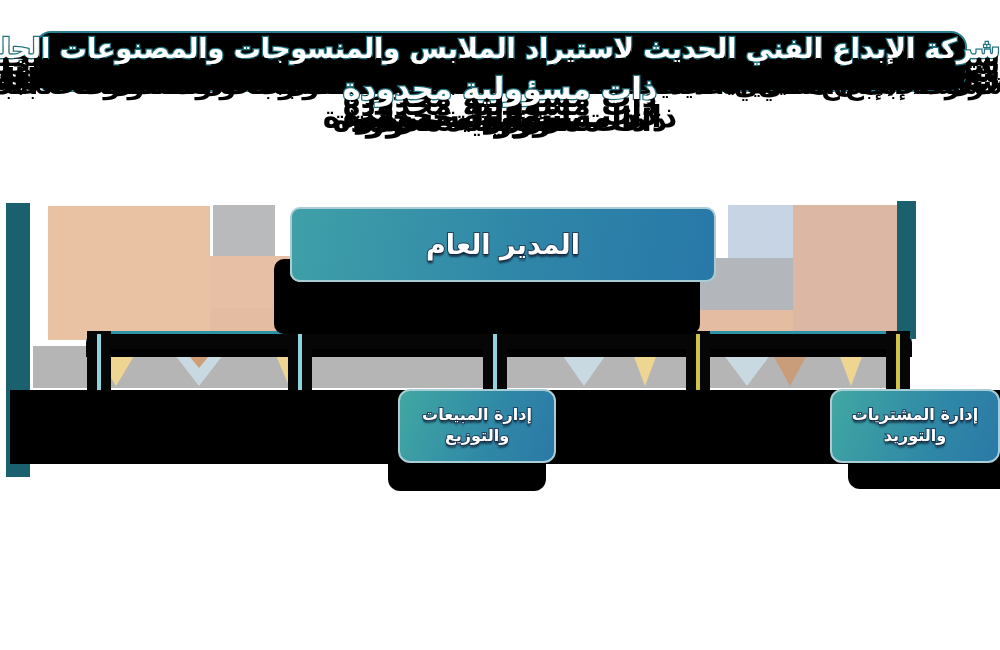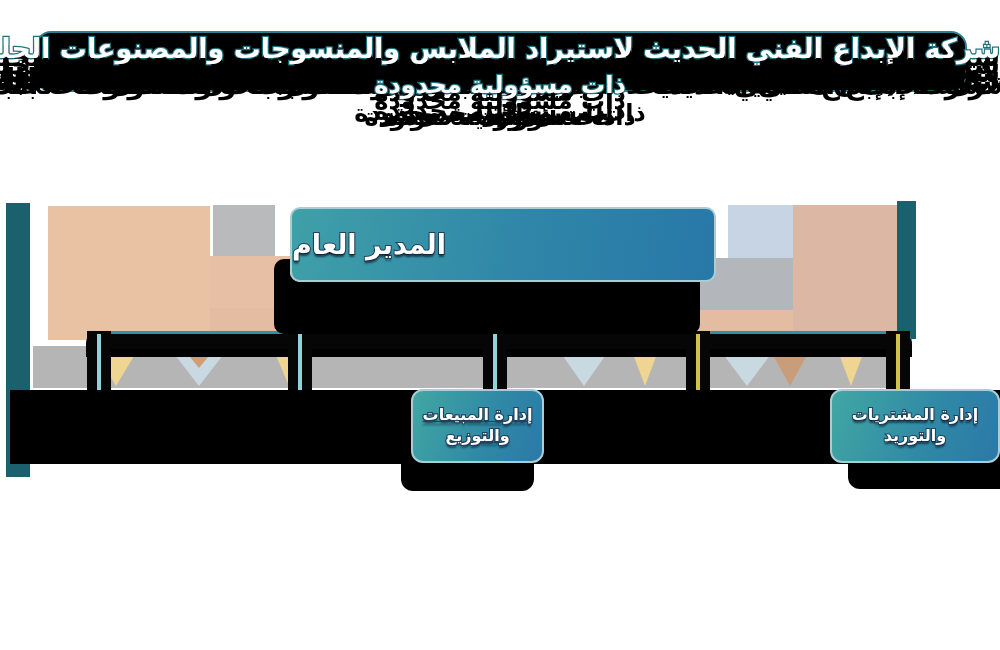--- a/index.html
+++ b/index.html
@@ -23,21 +23,21 @@
     font-weight:bold;color:#ffffff;white-space:nowrap;
     -webkit-text-stroke:2.5px #20727f;paint-order:stroke fill;
   }
   .title-1{
     top:33px;font-size:27px;
     text-shadow:0 8px 0 #000,0 16px 0 #000,0 24px 0 #000,0 32px 0 #000,
       12px 36px 0 #000,-12px 36px 0 #000,26px 30px 0 #000,-26px 30px 0 #000,
       40px 22px 0 #000,-40px 22px 0 #000;
   }
   .title-2{
-    top:71px;font-size:24px;
+    top:71px;font-size:30px;
     text-shadow:0 8px 0 #000,0 16px 0 #000,0 26px 0 #000,
       10px 32px 0 #000,-10px 32px 0 #000,20px 28px 0 #000,-20px 28px 0 #000;
   }
 
   
   .row-backing{position:absolute;left:10px;top:390px;width:990px;height:74px;background:#000;}
   .beam{
     position:absolute;left:86px;top:331px;width:826px;height:15px;
     background:#060606;border-top:3px solid #2e93a4;
     border-radius:12px 12px 0 0;box-shadow:0 8px 0 #000;
@@ -53,26 +53,26 @@
     position:absolute;border:2px solid #a9cdd4;border-radius:12px;
     background:linear-gradient(110deg,#41a7a3 0%,#2f88a6 60%,#2b79a7 100%);
     display:flex;align-items:center;justify-content:center;text-align:center;
     color:#fff;font-weight:bold;line-height:1.3;
     -webkit-text-stroke:2px #24425e;paint-order:stroke fill;
     text-shadow:0 3px 2px rgba(10,20,40,.65);
   }
   .root{
     left:290px;top:207px;width:422px;height:71px;font-size:27px;
     background:linear-gradient(100deg,#3fa0a8 0%,#2f86a8 55%,#2878a8 100%);
-    box-shadow:-16px 52px 0 #000;border-radius:10px;justify-content:flex-end;
+    box-shadow:-16px 52px 0 #000;border-radius:10px;
   }
   .dept{top:389px;height:74px;font-size:16px;padding:0 6px;box-sizing:border-box;}
   .d1{left:16px;width:166px;box-shadow:-8px 28px 0 #000;}
   .d2{left:218px;width:165px;box-shadow:-10px 28px 0 #000;}
-  .d3{left:411px;width:133px;box-shadow:-10px 28px 0 #000;text-decoration:underline;}
+  .d3{left:398px;width:158px;box-shadow:-10px 28px 0 #000;}
   .d4{left:617px;width:163px;box-shadow:-10px 28px 0 #000;}
   .d5{left:830px;width:170px;box-shadow:18px 26px 0 #000;}
 </style>
 </head>
 <body>
 
 <div class="stage">
 
   <div class="decor" style="left:6px;top:203px;width:24px;height:274px;background:#1a616d;"></div>
   <div class="decor" style="left:897px;top:201px;width:19px;height:138px;background:#1a616d;"></div>

